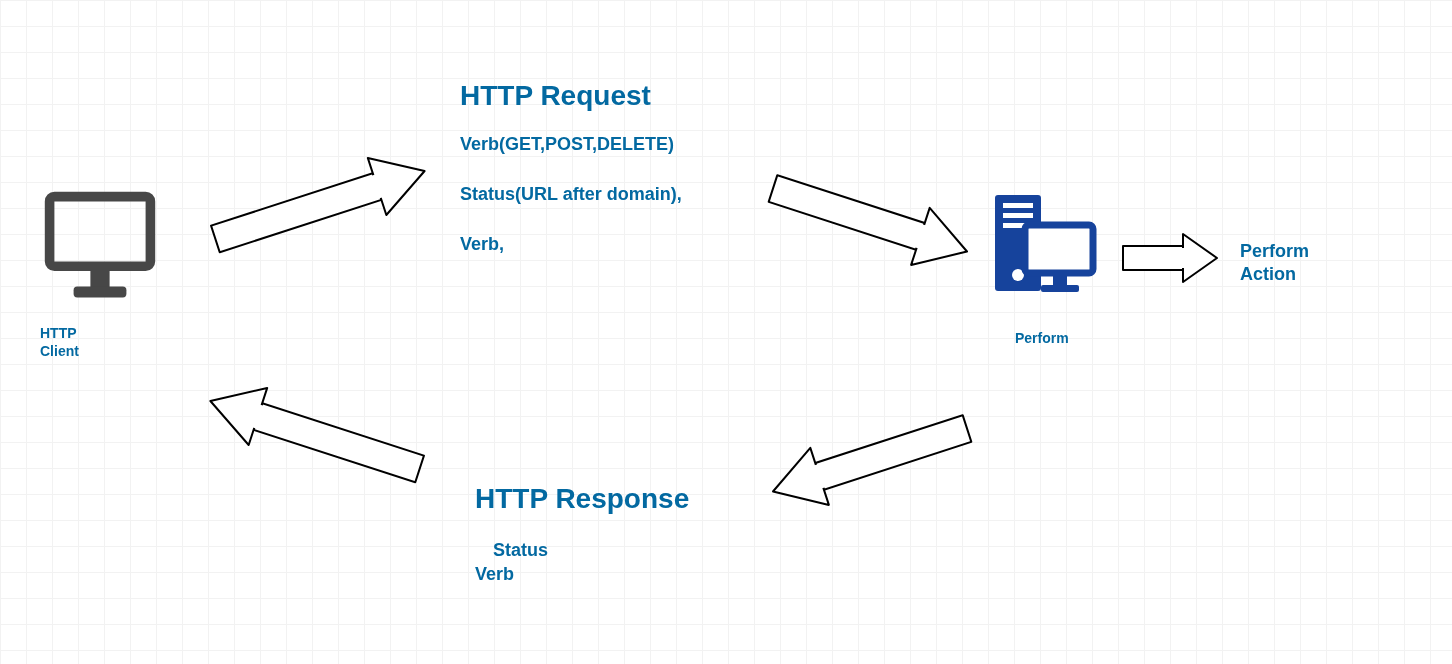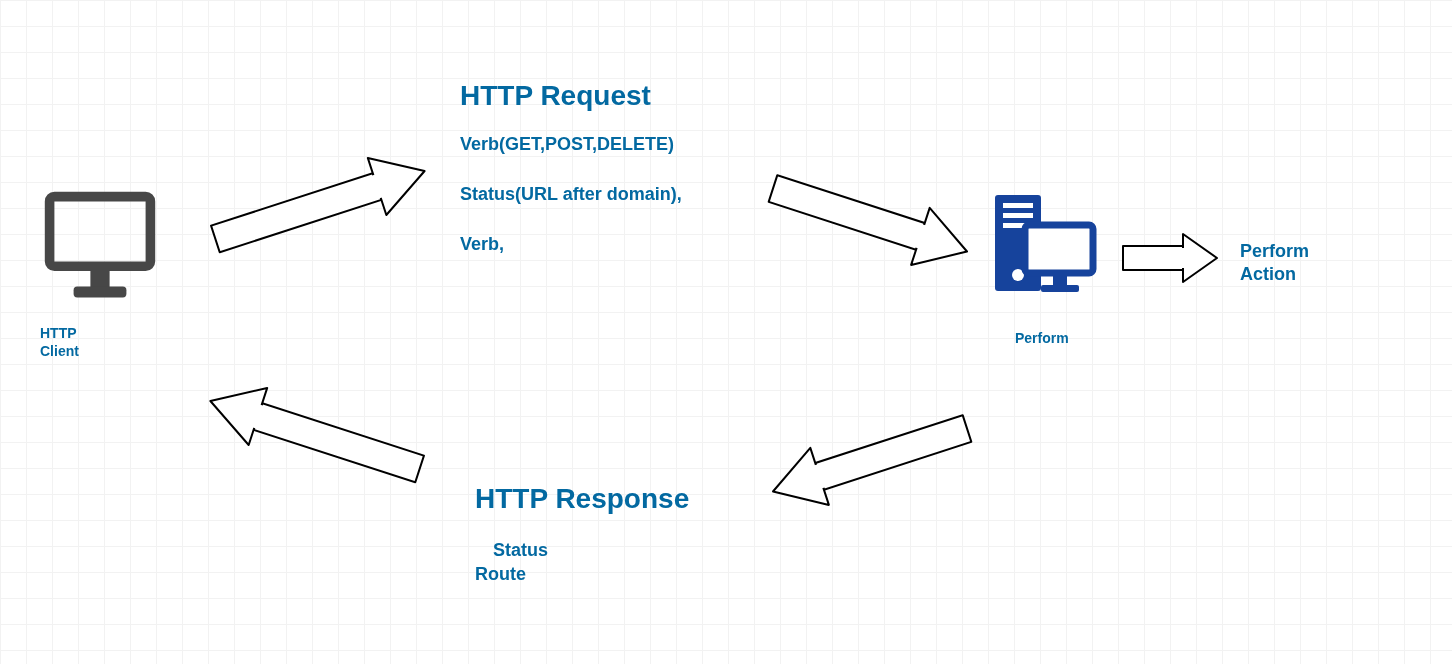--- a/index.html
+++ b/index.html
@@ -109,21 +109,21 @@
   <svg class="icon" width="240" height="130" style="left:750px; top:395px;">
     <g transform="rotate(-18 120 65)">
       <rect x="67" y="51" width="155" height="28" fill="#fff" stroke="#000" stroke-width="2" stroke-linejoin="round"></rect>
       <polygon points="67,35 67,95 18,65" fill="#fff" stroke="#000" stroke-width="2" stroke-linejoin="round"></polygon>
       <rect x="65" y="53" width="4" height="24" fill="#fff"></rect>
     </g>
   </svg>
 
   <div class="label title" style="left:475px; top:481px;">HTTP Response</div>
   <div class="label sub" style="left:493px; top:539px;">Status</div>
-  <div class="label sub" style="left:475px; top:563px;">Route</div>
+  <div class="label sub" style="left:475px; top:563px;">Verb</div>
 
   <svg class="icon" width="260" height="130" style="left:185px; top:370px;">
     <g transform="rotate(18 130 65)">
       <rect x="70" y="51" width="170" height="28" fill="#fff" stroke="#000" stroke-width="2" stroke-linejoin="round"></rect>
       <polygon points="70,35 70,95 20,65" fill="#fff" stroke="#000" stroke-width="2" stroke-linejoin="round"></polygon>
       <rect x="68" y="53" width="4" height="24" fill="#fff"></rect>
     </g>
   </svg>
 
 </div>

